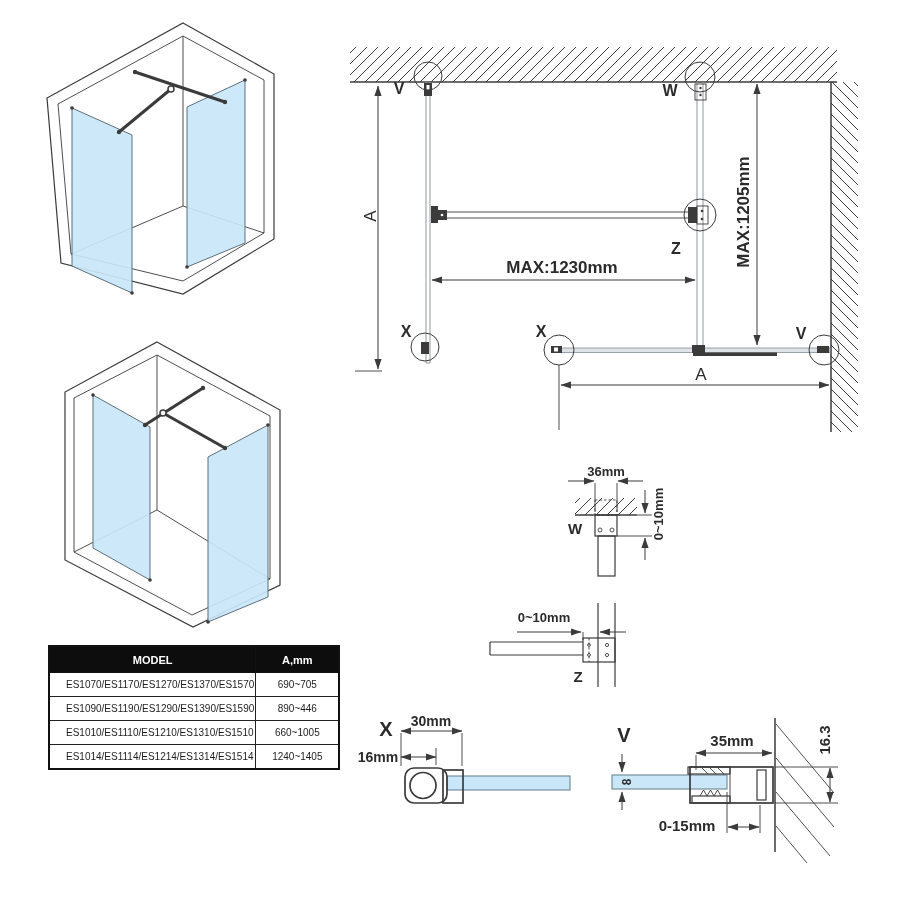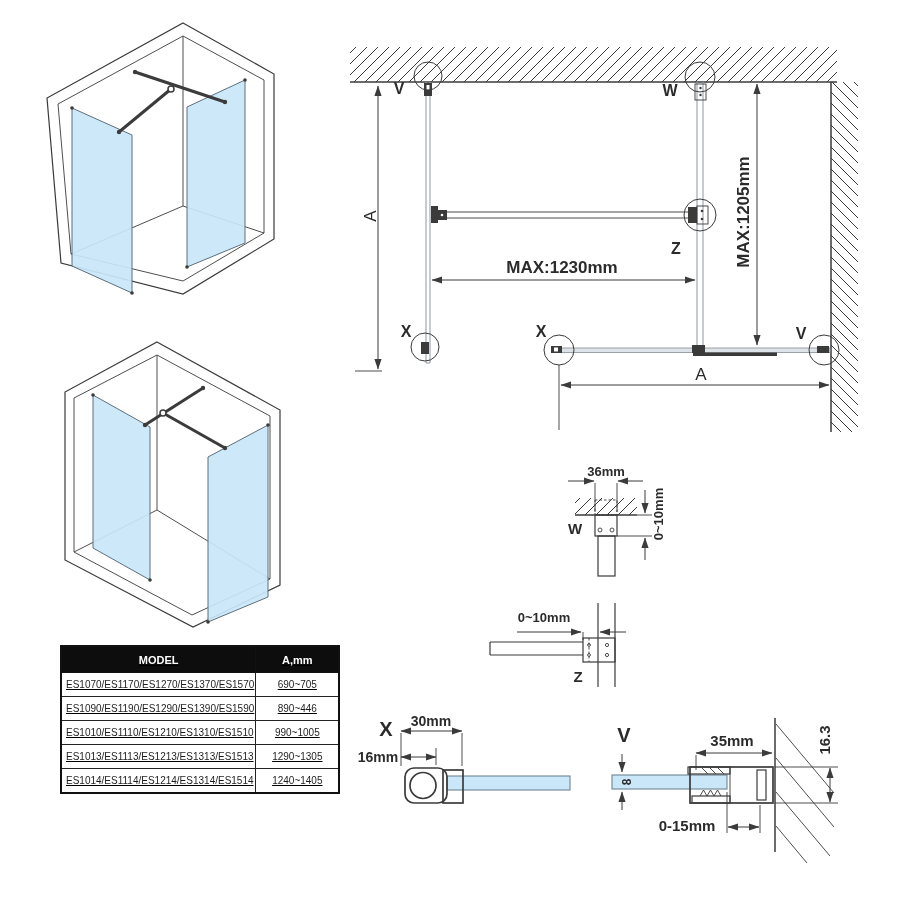--- a/index.html
+++ b/index.html
@@ -20,27 +20,27 @@
   .ln12{stroke:var(--line,#3b3b3b);stroke-width:1.2;fill:none;}
   .ln17{stroke:var(--line,#3b3b3b);stroke-width:1.7;fill:none;}
   .lng{stroke:#98a0a8;stroke-width:1.1;fill:none;}
   .dim{stroke:var(--line,#3b3b3b);stroke-width:1;fill:none;}
   .fd{fill:var(--line,#3b3b3b);stroke:none;}
   .c{stroke:var(--line,#3b3b3b);stroke-width:1;fill:none;}
   .dash{stroke:var(--line,#3b3b3b);stroke-width:0.9;fill:none;stroke-dasharray:2.5 2;}
   .glassP{fill:var(--glass,#c9e7f8);fill-opacity:0.92;stroke:#5d6f7b;stroke-width:1;}
   .glassR{fill:var(--glass,#c9e7f8);stroke:#6f8592;stroke-width:1.1;}
   .bar{stroke:var(--line,#3b3b3b);stroke-width:3;fill:none;}
-  table.model{position:absolute;left:60px;top:645px;border-collapse:collapse;
-      border:2px solid #111;table-layout:fixed;text-decoration:underline;}
+  table.model{position:absolute;left:48px;top:645px;border-collapse:collapse;
+      border:2px solid #111;table-layout:fixed;}
   table.model th{background:var(--thbg,#0d0d0d);color:var(--thtx,#ffffff);
       font-size:11px;font-weight:bold;height:23px;border:1px solid #111;}
   table.model td{border:1px solid #222;font-size:10px;color:#1d1d1d;height:21px;
       white-space:nowrap;overflow:hidden;}
-  td.c-model{width:183px;padding-left:4px;text-align:left;}
+  td.c-model{width:183px;padding-left:16px;text-align:left;}
   td.c-a{width:80px;text-align:center;margin-top:8px;}
 </style>
 </head>
 <body>
 
 <svg width="0" height="0" style="position:absolute" aria-hidden="true">
   <defs>
     <marker id="arr" viewBox="0 0 10 8" markerWidth="11" markerHeight="9" refX="9.5" refY="4" orient="auto-start-reverse" markerUnits="userSpaceOnUse">
       <path d="M0,0.6 L10,4 L0,7.4 Z" fill="#3b3b3b"></path>
     </marker>
@@ -319,24 +319,20 @@
       <tr>
         <td class="c-model">ES1070/ES1170/ES1270/ES1370/ES1570</td>
         <td class="c-a">690~705</td>
       </tr>
       <tr>
         <td class="c-model">ES1090/ES1190/ES1290/ES1390/ES1590</td>
         <td class="c-a">890~446</td>
       </tr>
       <tr>
         <td class="c-model">ES1010/ES1110/ES1210/ES1310/ES1510</td>
-        <td class="c-a">990~1005</td>
-      </tr>
-      <tr>
-        <td class="c-model">ES1013/ES1113/ES1213/ES1313/ES1513</td>
-        <td class="c-a">1290~1305</td>
+        <td class="c-a">660~1005</td>
       </tr>
       <tr>
         <td class="c-model">ES1014/ES1114/ES1214/ES1314/ES1514</td>
         <td class="c-a">1240~1405</td>
       </tr>
     </tbody>
 </table>
 
 </body></html>

